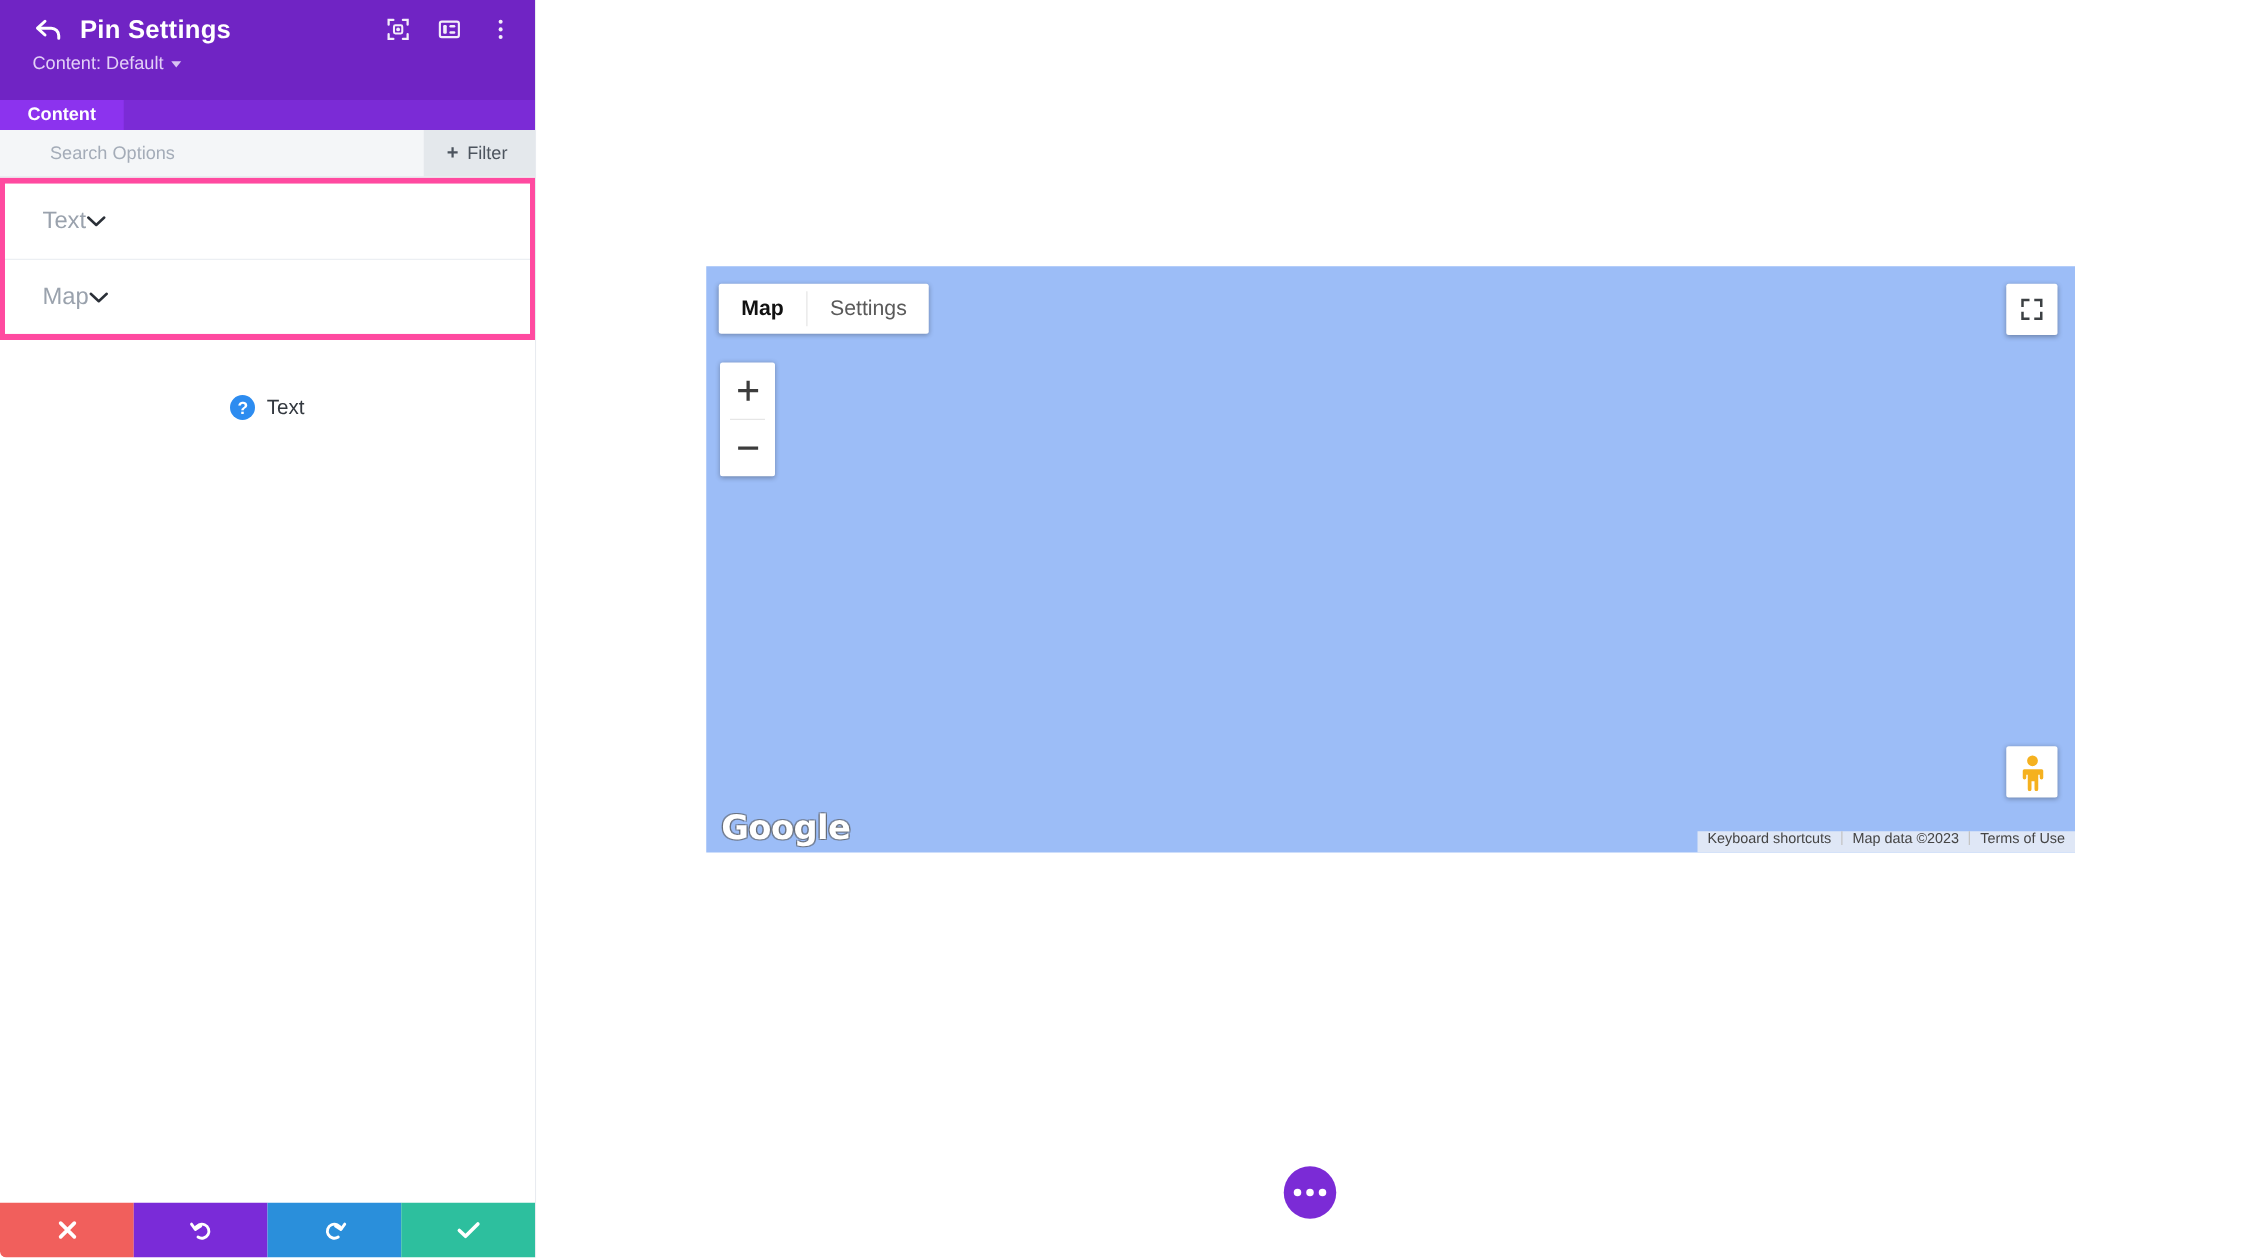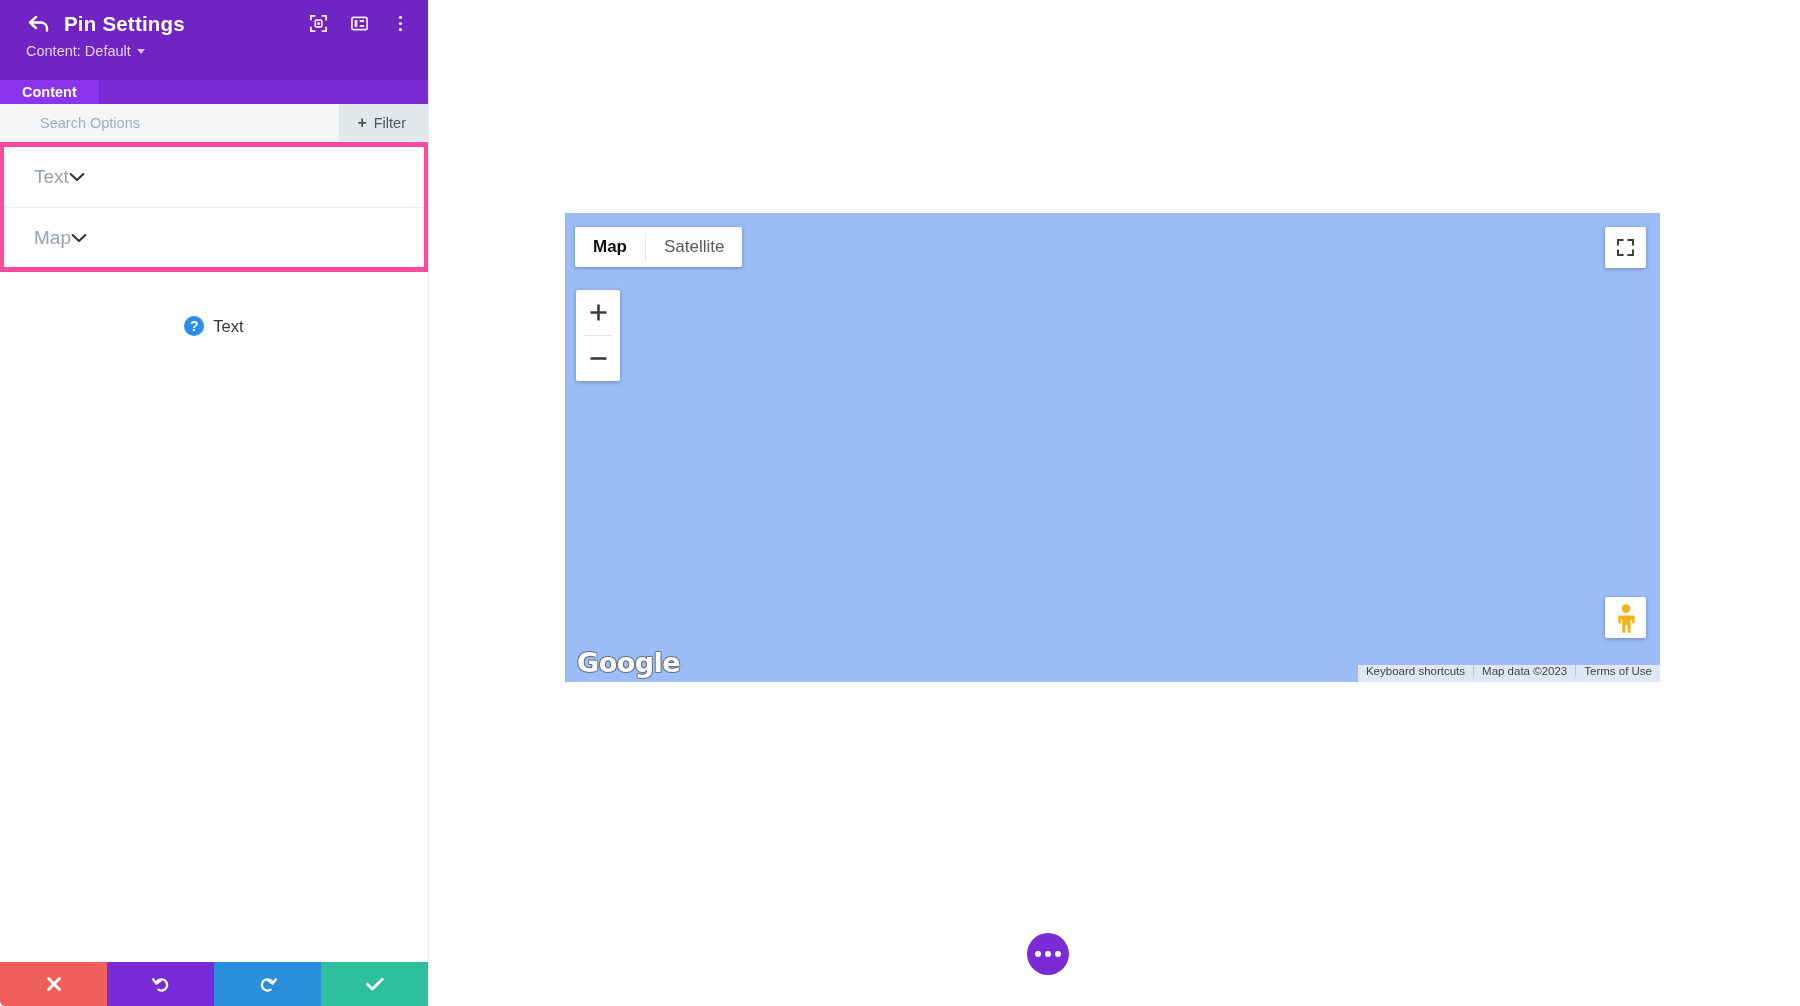--- a/index.html
+++ b/index.html
@@ -395,21 +395,21 @@
 <div id="map-stage">
 
   <div id="map-widget">
 
     <div id="maptype-control">
       <div class="maptype-btn selected">
         <span>Map</span>
       </div>
       <div id="maptype-sep"></div>
       <div class="maptype-btn">
-        <span>Satellite</span>
+        <span>Settings</span>
       </div>
     </div>
 
     <div id="zoom-control">
       <div class="zoom-btn">
         <svg width="19" height="19" viewBox="0 0 19 19" aria-hidden="true">
           <path d="M9.5 1.5 V17.5 M1.5 9.5 H17.5" stroke="#3c3c3c" stroke-width="2.6" stroke-linecap="butt"></path>
         </svg>
       </div>
       <div id="zoom-divider"></div>

